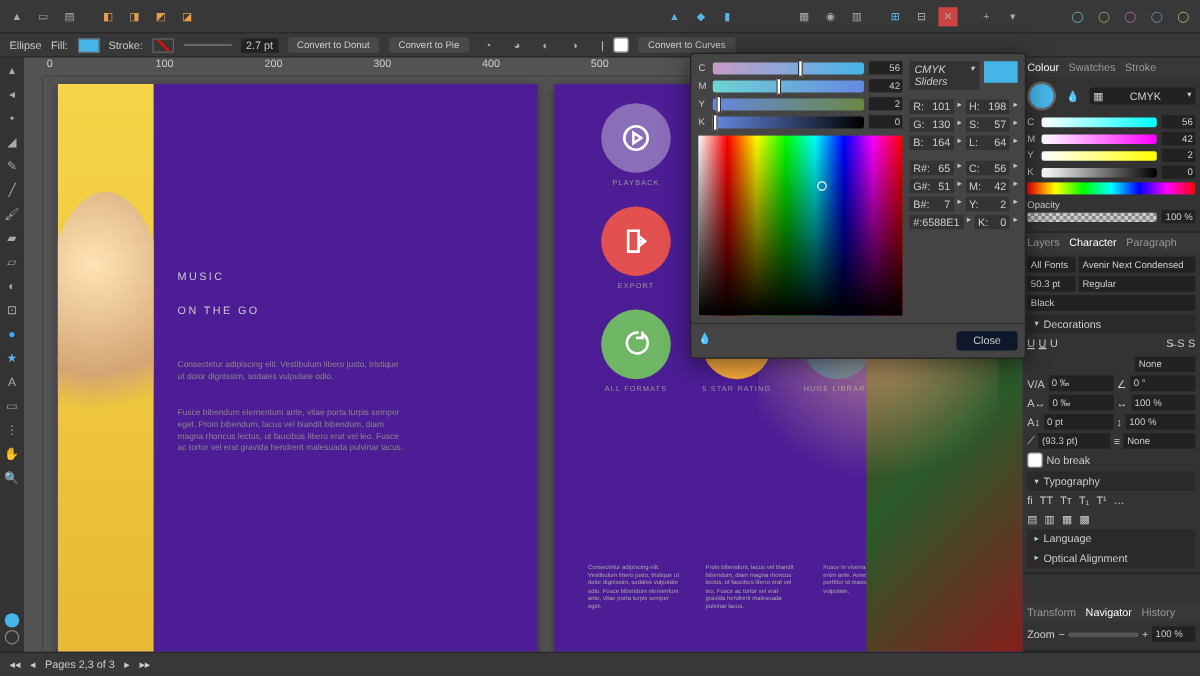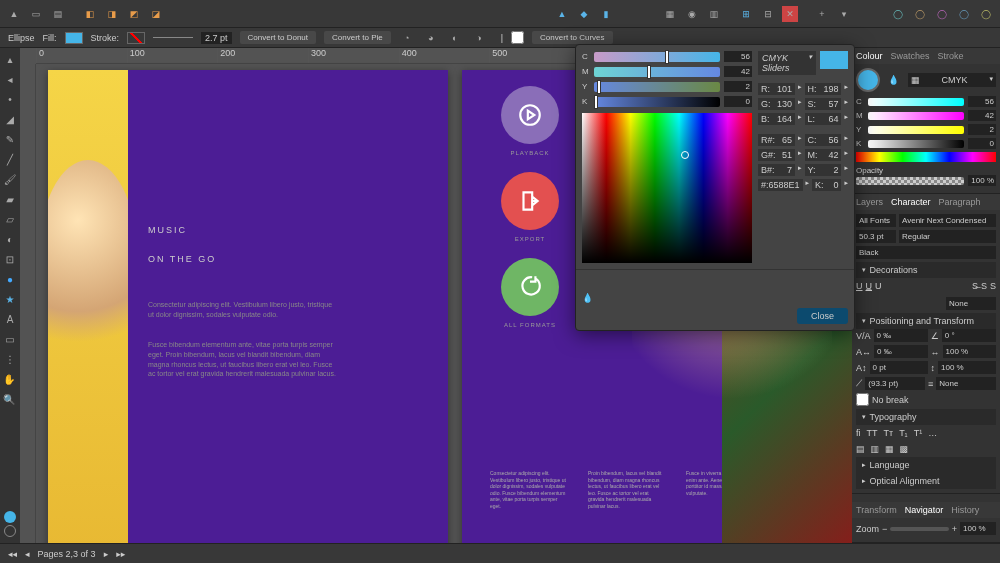--- a/index.html
+++ b/index.html
@@ -71,21 +71,21 @@
 .cc-slider-row{display:flex;align-items:center;gap:4px;margin-bottom:4px;}
 .cc-slider-track{flex:1;height:10px;border-radius:2px;position:relative;}
 .cc-slider-thumb{position:absolute;width:4px;height:14px;top:-2px;background:#fff;border:1px solid #333;}
 .cc-spectrum{width:100%;height:150px;background:linear-gradient(to bottom,transparent,#000),linear-gradient(to right,#fff,red,yellow,lime,cyan,blue,magenta,red);position:relative;}
 .cc-right{width:90px;}
 .cc-mode{width:100%;background:#333;padding:2px 4px;margin-bottom:4px;display:flex;justify-content:space-between;font-style:italic;}
 .cc-swatch{width:28px;height:18px;background:#45b5e8;margin-bottom:4px;margin-left:auto;}
 .cc-field-row{display:flex;gap:3px;margin-bottom:3px;}
 .cc-field{flex:1;background:#333;padding:1px 3px;display:flex;justify-content:space-between;font-size:8px;}
 .cc-footer{padding:6px;display:flex;justify-content:flex-end;gap:6px;align-items:center;border-top:1px solid #333;}
-.cc-btn{background:#0c4a6e;padding:3px 14px;border-radius:3px;cursor:pointer;margin-top:32px;}
+.cc-btn{background:#0f172a;padding:3px 14px;border-radius:3px;cursor:pointer;}
 .eyedrop{width:14px;height:14px;color:#aaa;}
 .tri{font-size:7px;}
 </style>
 </head>
 <body>
 
 <div class="toolbar">
   <div class="tb-group">
     <div class="tb-ico">▲</div>
     <div class="tb-ico">▭</div>
@@ -387,24 +387,20 @@
           <span>U</span>
           <span style="flex:1;"></span>
           <span>S̶</span>
           <span>S</span>
           <span>S</span>
         </div>
         <div class="char-row">
             <span style="flex:1;"></span>
             <span class="char-field" style="max-width:50px;">None</span>
           </div>
-        <div class="section-header">
-            <span class="tri">▾</span>
-            <span>Positioning and Transform</span>
-          </div>
         <div class="char-row">
             <span>V/A</span>
             <span class="char-field">0 ‰</span>
             <span>∠</span>
             <span class="char-field">0 °</span>
           </div>
         <div class="char-row">
             <span>A↔</span>
             <span class="char-field">0 ‰</span>
             <span>↔</span>

